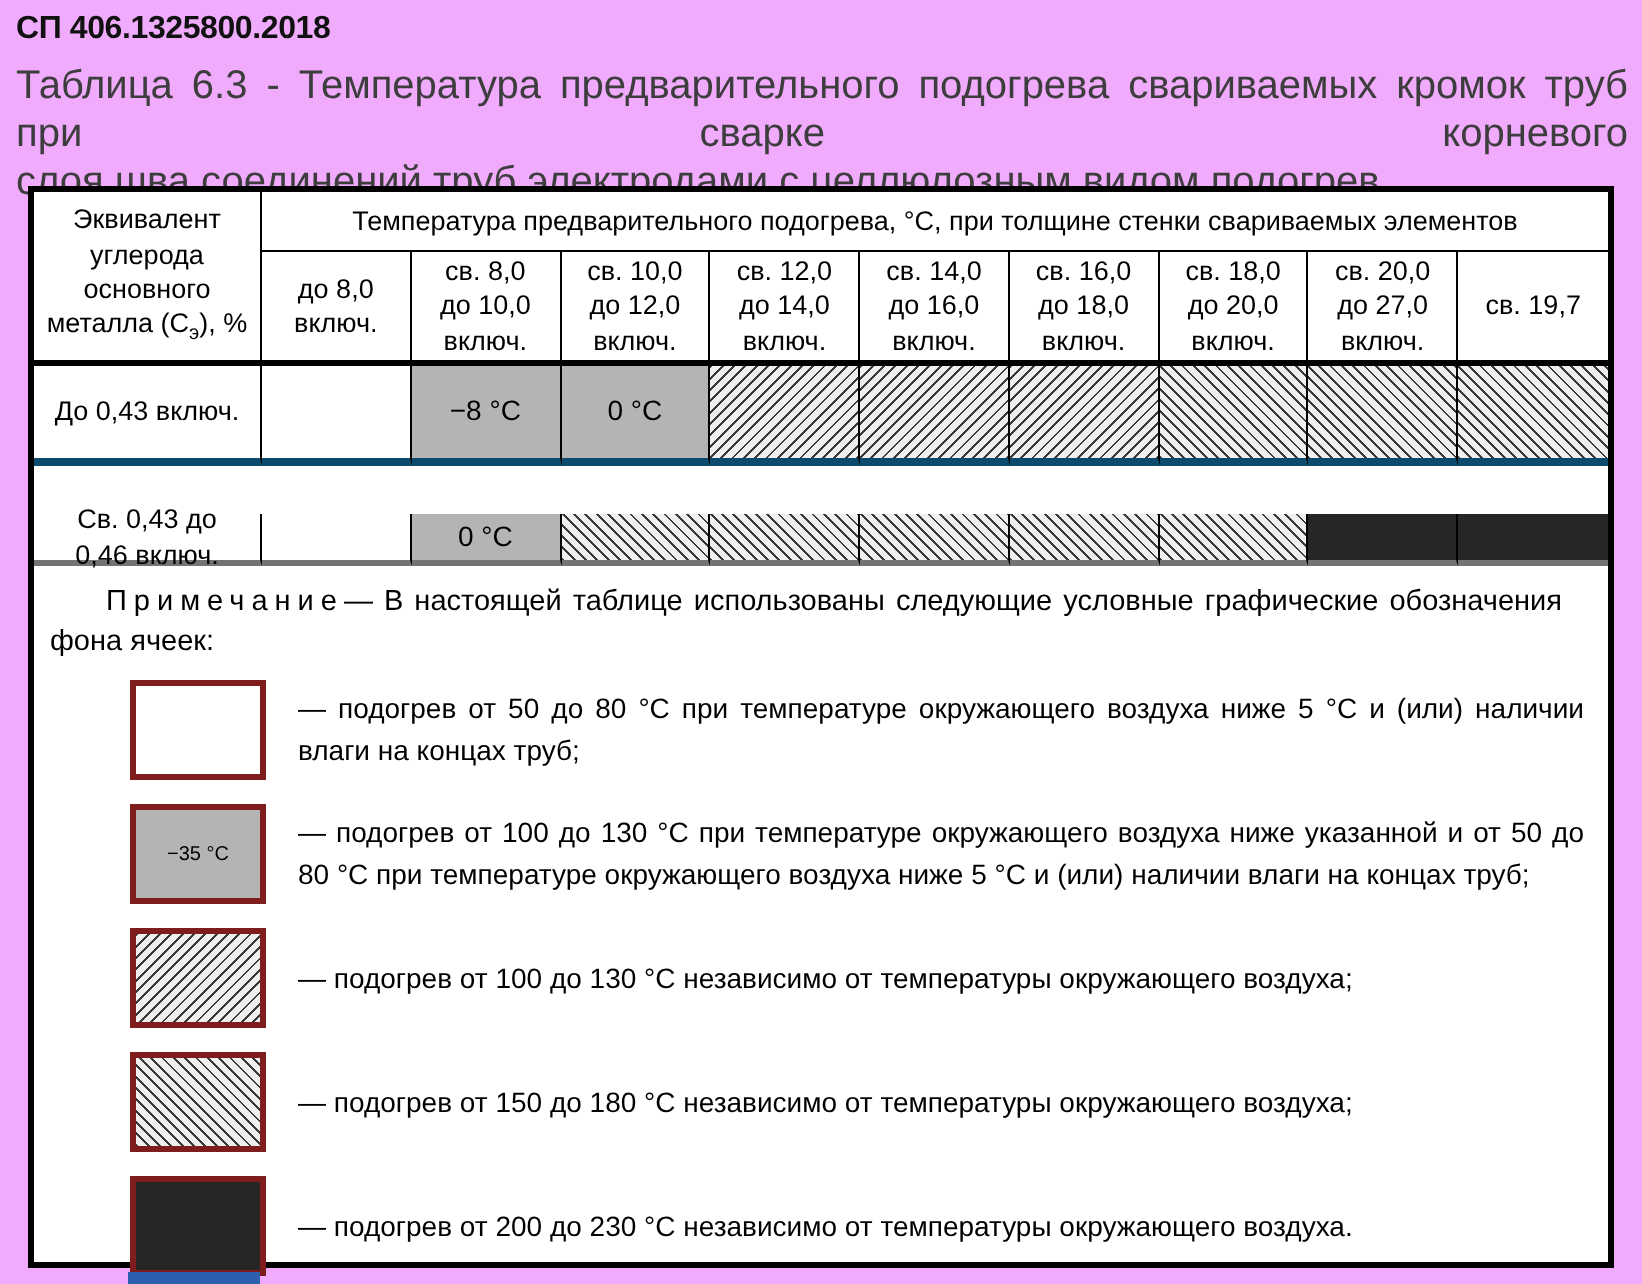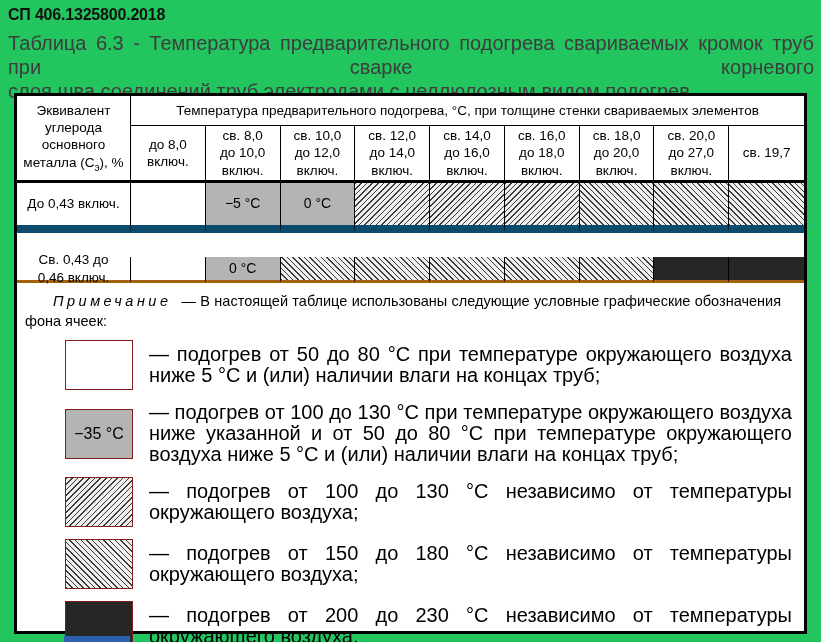--- a/index.html
+++ b/index.html
@@ -1,18 +1,18 @@
 <!DOCTYPE html>
 <html><head>
 <meta charset="utf-8">
 <style>
   html,body{margin:0;padding:0;background:#fff;}
   body{width:821px;height:642px;overflow:hidden;
        font-family:"Liberation Sans","DejaVu Sans",sans-serif;color:#000;}
-  #root{position:relative;width:821px;height:642px;background:#22c55e;}
+  #root{position:relative;width:821px;height:642px;background:#f0abfc;}
 
   
   .doc-header{position:absolute;left:8px;top:6px;width:806px;}
   .doc-code{font-size:16px;font-weight:700;color:#111;letter-spacing:-0.2px;margin-bottom:7px;}
   .caption{font-size:20px;color:#3d3d3d;line-height:24px;}
   .caption-l1{text-align:justify;text-align-last:justify;}
   .caption-l2{text-align:left;}
 
   
   .tbl{position:absolute;left:14px;top:93px;width:793px;height:541px;
@@ -21,42 +21,42 @@
   .grid{display:grid;grid-template-columns:114px repeat(9,1fr);
         grid-template-rows:30px 57px 50px 50px;width:100%;}
   .cell{box-sizing:border-box;border-right:1px solid #000;border-bottom:1px solid #000;
         display:flex;align-items:center;justify-content:center;text-align:center;
         font-size:13.5px;line-height:1.28;background:#fff;}
   .cell.last{border-right:none;}
   .corner{grid-area:1/1/3/2;border-bottom:3px solid #000;padding:2px;}
   .spanhead{grid-area:1/2/2/11;border-right:none;}
   .subhead{border-bottom:3px solid #000;white-space:pre-line;}
   .rowlabel{white-space:pre-line;}
-  .r1{border-bottom:8px solid #0c4a6e;}
-  .r2{border-bottom:3px solid #a16207;margin-top:24px;}
+  .r1{border-bottom:4px solid #0c4a6e;}
+  .r2{border-bottom:3px solid #737373;margin-top:24px;}
   .pre{white-space:pre-line;}
   sub{font-size:10px;}
 
   
   .fill-white{background:#fff;}
   .fill-gray{background:#b4b4b4;}
   .fill-black{background:#262626;}
   .fill-hatch-fwd{background:repeating-linear-gradient(135deg,#3a3a3a 0,#3a3a3a 1px,#efefef 1px,#efefef 4px);}
   .fill-hatch-back{background:repeating-linear-gradient(45deg,#3a3a3a 0,#3a3a3a 1px,#efefef 1px,#efefef 4px);}
   .temp-text{font-size:14px;color:#000;}
 
   
   .note{padding:8px 12px 0 8px;}
   .note-text{font-size:14.5px;line-height:20px;text-indent:28px;width:756px;text-align:justify;}
-  .note-label{letter-spacing:3.5px;margin-right:10px;font-style:italic;}
+  .note-label{letter-spacing:3.5px;margin-right:0;}
   .legend{margin-top:9px;}
   .legend-item{display:flex;align-items:center;margin:0 0 12px 40px;}
-  .swatch{width:68px;height:50px;box-sizing:border-box;border:1px solid #7f1d1d;flex:0 0 auto;
-          display:flex;align-items:center;justify-content:center;font-size:16px;}
-  .legend-text{margin-left:16px;font-size:20px;line-height:21px;text-align:justify;width:648px;}
+  .swatch{width:68px;height:50px;box-sizing:border-box;border:3px solid #7f1d1d;flex:0 0 auto;
+          display:flex;align-items:center;justify-content:center;font-size:10px;}
+  .legend-text{margin-left:16px;font-size:14px;line-height:21px;text-align:justify;width:648px;}
 
   .blue-frag{position:absolute;left:64px;top:636px;width:66px;height:6px;background:#2e5fae;}
 </style>
 </head>
 <body>
 
 <div id="root">
 
   <div class="doc-header">
     <div class="doc-code">СП 406.1325800.2018</div>
@@ -98,21 +98,21 @@
         <div class="cell subhead" style="grid-area: 2 / 8 / 3 / 9;">св. 18,0
 до 20,0
 включ.</div>
         <div class="cell subhead" style="grid-area: 2 / 9 / 3 / 10;">св. 20,0
 до 27,0
 включ.</div>
         <div class="cell subhead last" style="grid-area: 2 / 10 / 3 / 11;">св. 19,7</div>
         <div class="cell rowlabel r1" style="grid-area: 3 / 1 / 4 / 2;">До 0,43 включ.</div>
         <div class="cell r1 fill-white" style="grid-area: 3 / 2 / 4 / 3;"></div>
         <div class="cell r1 fill-gray" style="grid-area: 3 / 3 / 4 / 4;">
-          <span class="temp-text">−5 °С</span>
+          <span class="temp-text">−8 °С</span>
         </div>
         <div class="cell r1 fill-gray" style="grid-area: 3 / 4 / 4 / 5;">
           <span class="temp-text">0 °С</span>
         </div>
         <div class="cell r1 fill-hatch-fwd" style="grid-area: 3 / 5 / 4 / 6;"></div>
         <div class="cell r1 fill-hatch-fwd" style="grid-area: 3 / 6 / 4 / 7;"></div>
         <div class="cell r1 fill-hatch-fwd" style="grid-area: 3 / 7 / 4 / 8;"></div>
         <div class="cell r1 fill-hatch-back" style="grid-area: 3 / 8 / 4 / 9;"></div>
         <div class="cell r1 fill-hatch-back" style="grid-area: 3 / 9 / 4 / 10;"></div>
         <div class="cell r1 fill-hatch-back last" style="grid-area: 3 / 10 / 4 / 11;"></div>

